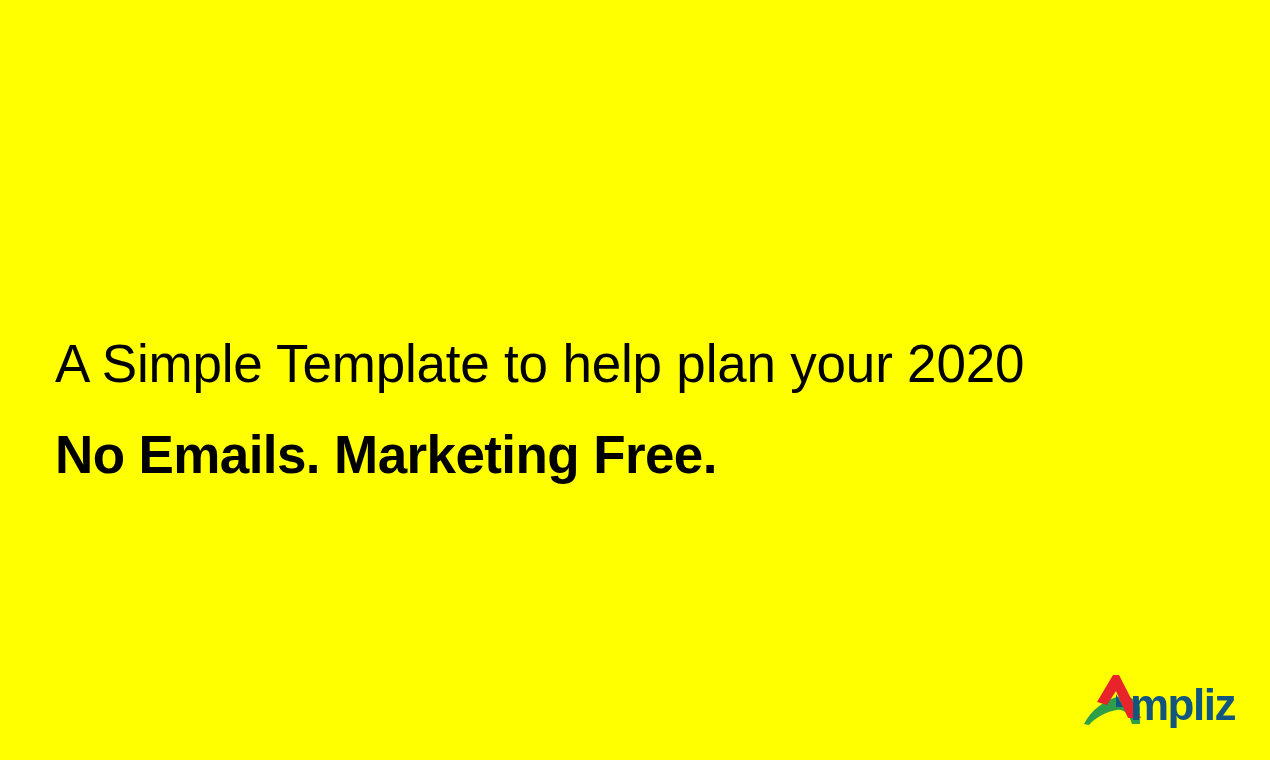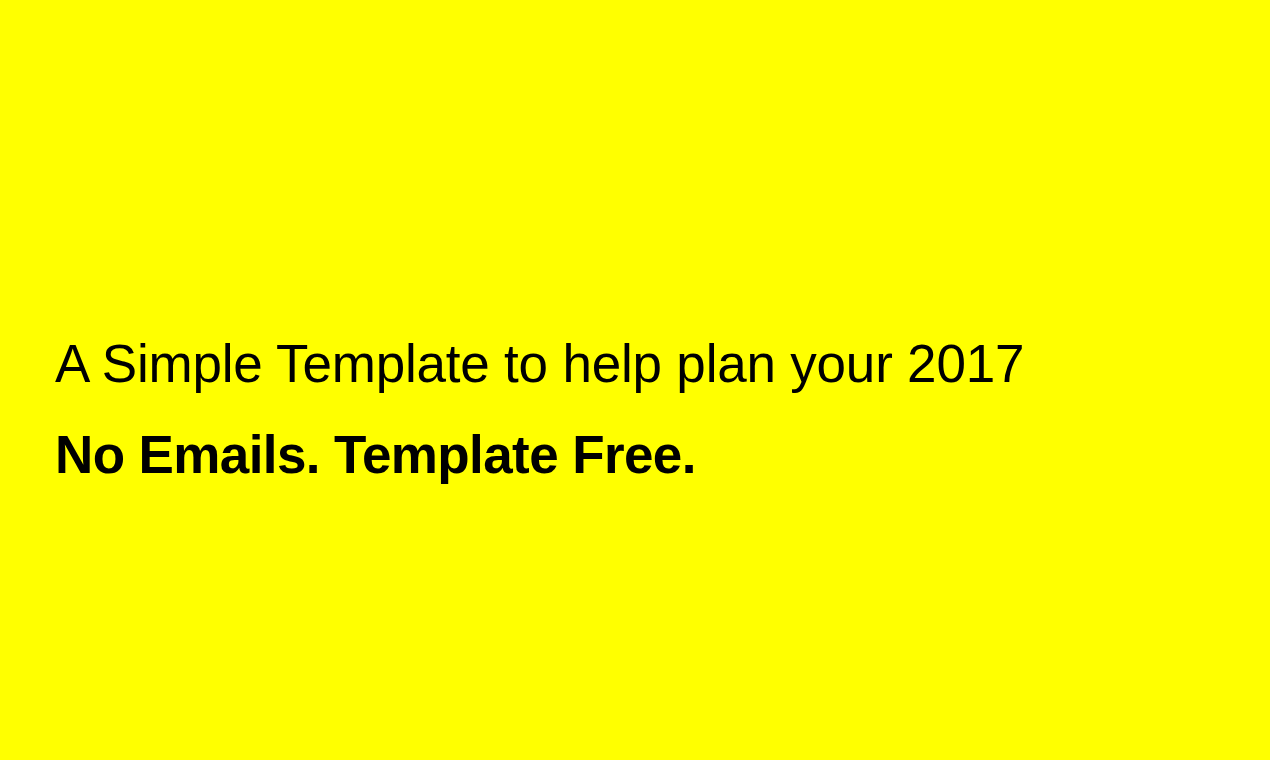--- a/index.html
+++ b/index.html
@@ -58,21 +58,34 @@
     letter-spacing: -1.5px;
   }
 </style>
 </head>
 <body>
 
 <div id="slide">
 
   <div id="headline">
 
-    <div class="hl-line regular">A Simple Template to help plan your 2017</div>
+    <div class="hl-line regular">A Simple Template to help plan your 2020</div>
 
 
-    <div class="hl-line bold">No Emails. Template Free.</div>
+    <div class="hl-line bold">No Emails. Marketing Free.</div>
 
   </div>
 
+  <div id="logo">
+    <svg width="162" height="56" viewBox="0 0 162 56" xmlns="http://www.w3.org/2000/svg">
+
+      <path d="M1 52 C 8 38, 22 28, 34 25 C 44 22.5, 52 26, 57 34 L 57 52 L 49 52
+               C 46 42, 41 37, 34 38 C 24 39.5, 13 45, 6 53 Z" fill="#2E9E49"></path>
+
+      <path d="M30 3 L 36 3 L 58 46 L 45 46 L 33 19 L 24 33 L 14 30 Z" fill="#E8232A"></path>
+
+      <path d="M33 22 L 40 35 L 33 35 Z" fill="#12567F"></path>
+
+      <text class="logo-wordmark" x="47" y="48" fill="#12567F">mpliz</text>
+    </svg>
+  </div>
 
 </div>
 
 </body></html>

